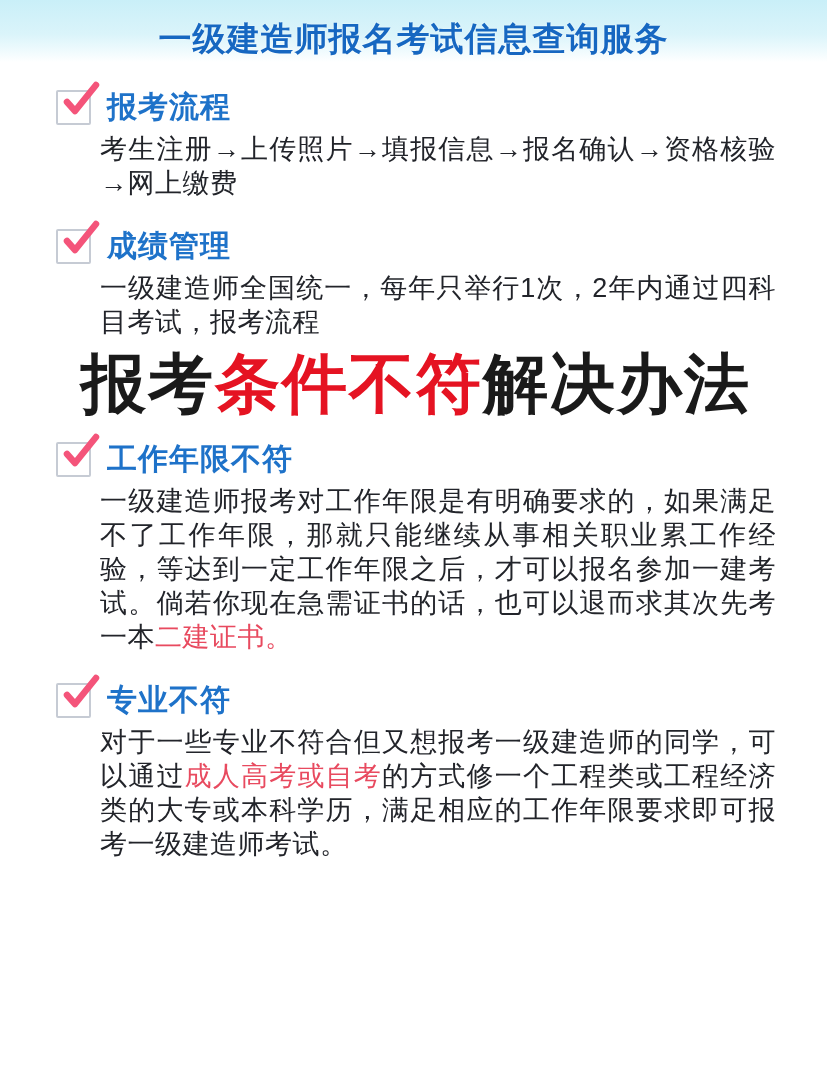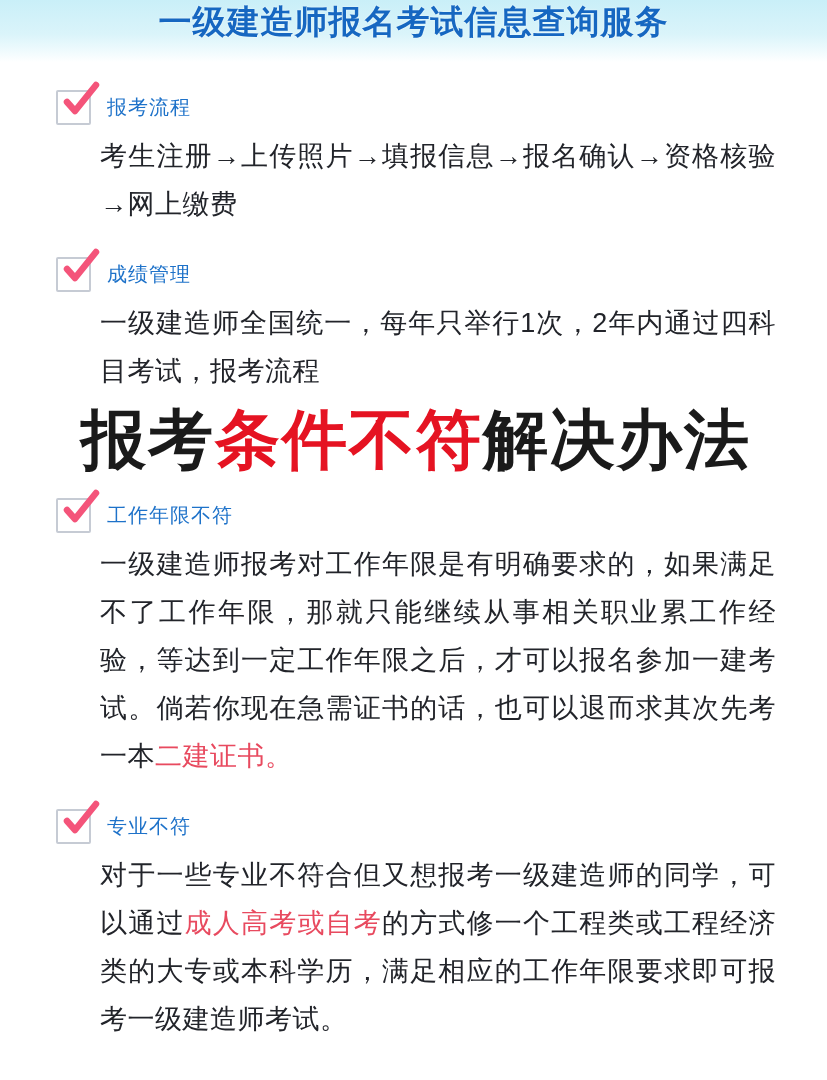--- a/index.html
+++ b/index.html
@@ -12,21 +12,21 @@
     width:827px;
     height:1080px;
     margin:0 auto;
     background:#ffffff;
     overflow:hidden;
   }
   .header{
     height:62px;
     background:linear-gradient(180deg, var(--header-bg-top,#c9eff8) 0%, #daf4fa 55%, #f4fcfe 88%, #ffffff 100%);
     display:flex;
-    align-items:flex-start;
+    align-items:flex-end;
     justify-content:center;
   }
   .header-title{
     font-size:33px;
     font-weight:800;
     letter-spacing:1px;
     color:var(--header-title,#1667c1);
     text-shadow:0 0 2px rgba(255,255,255,0.85);
   }
   .content{
@@ -51,30 +51,30 @@
   }
   .checkbox svg{
     position:absolute;
     left:1px;
     top:-14px;
     width:42px;
     height:42px;
     overflow:visible;
   }
   .section-title{
-    font-size:20px;
-    font-weight:400;
+    font-size:30px;
+    font-weight:700;
     color:var(--section-title,#1e72c9);
     letter-spacing:1px;
   }
   .section-body{
     margin:7px 0 0 44px;
     width:676px;
     font-size:27px;
-    line-height:48px;
+    line-height:34px;
     color:var(--body-text,#22242a);
     text-align:justify;
     letter-spacing:0.5px;
   }
   .accent{color:var(--accent-red,#e84a5f);}
   .main-title{
     margin-top:16px;
     text-align:center;
     font-size:65px;
     line-height:58px;

